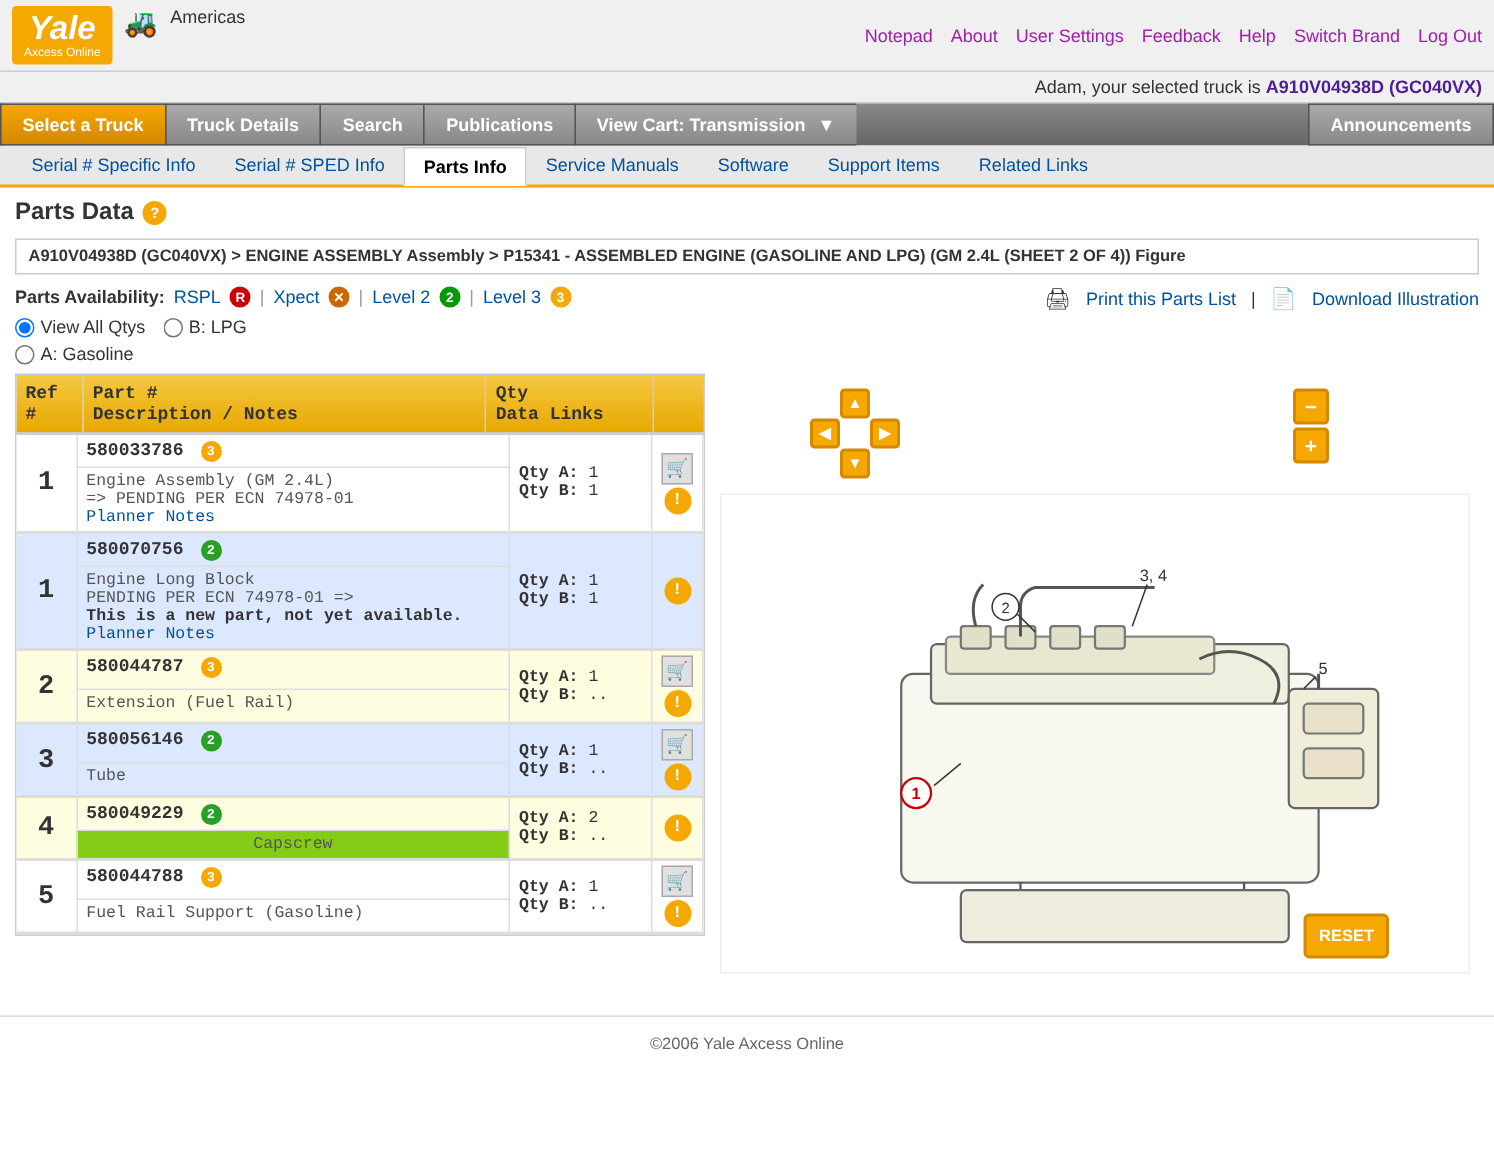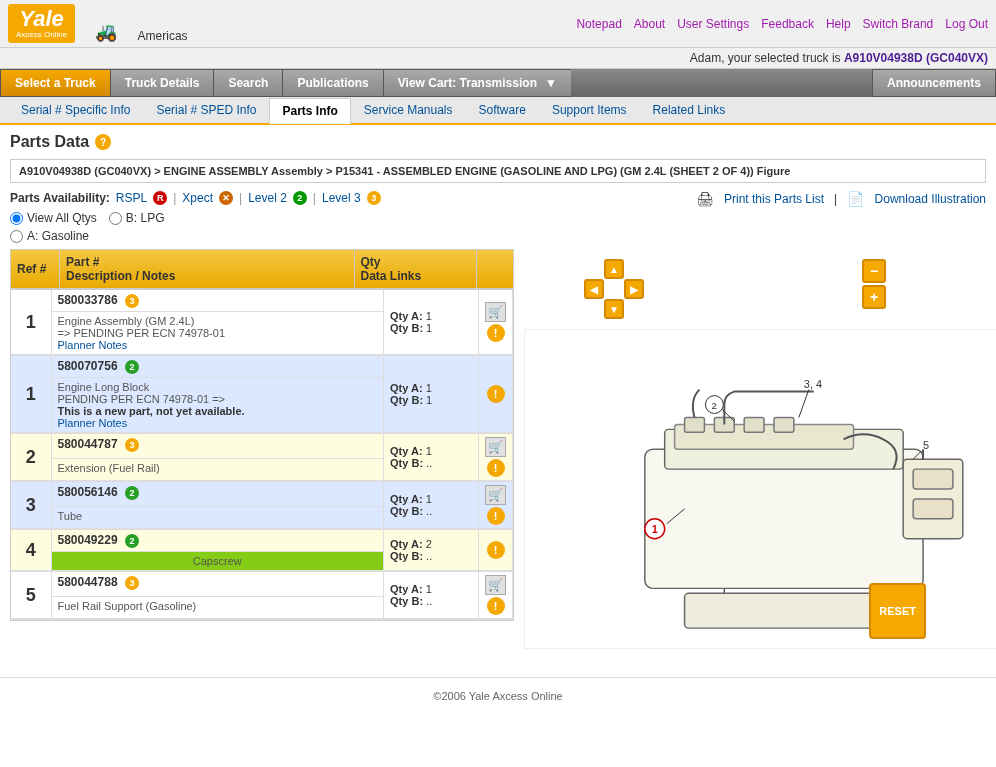--- a/index.html
+++ b/index.html
@@ -9,22 +9,22 @@
     #top-bar {
       background: #f0f0f0;
       border-bottom: 1px solid #ccc;
       display: flex;
       align-items: center;
       justify-content: space-between;
       padding: 4px 8px;
     }
     #logo-area {
       display: flex;
-      align-items: flex-end;
-      gap: 20px;
+      align-items: flex-start;
+      gap: 8px;
     }
     #logo-box {
       background: #f5a800;
       padding: 4px 8px;
       border-radius: 3px;
       display: flex;
       flex-direction: column;
       align-items: center;
     }
     #logo-text {
@@ -212,22 +212,23 @@
     }
     #left-controls {}
     #right-controls {}
 
     
     #table-area {
       display: flex;
       gap: 10px;
     }
     #parts-table-wrapper {
-      width: 504px;
+      width: 460px;
       flex-shrink: 0;
+      font-family: Liberation Mono, monospace;
     }
     #illustration-area {
       flex: 1;
       position: relative;
       min-height: 400px;
     }
 
     
     #parts-table {
       width: 100%;
@@ -328,21 +329,21 @@
     }
 
     
     #reset-btn {
       position: absolute;
       bottom: 10px;
       right: 60px;
       background: #f5a800;
       border: 2px solid #d48800;
       border-radius: 4px;
-      padding: 20px 8px;
+      padding: 7px 8px;
       font-size: 11px;
       font-weight: bold;
       color: #fff;
       cursor: pointer;
       margin-top: 48px;
     }
 
     
     #footer {
       text-align: center;

